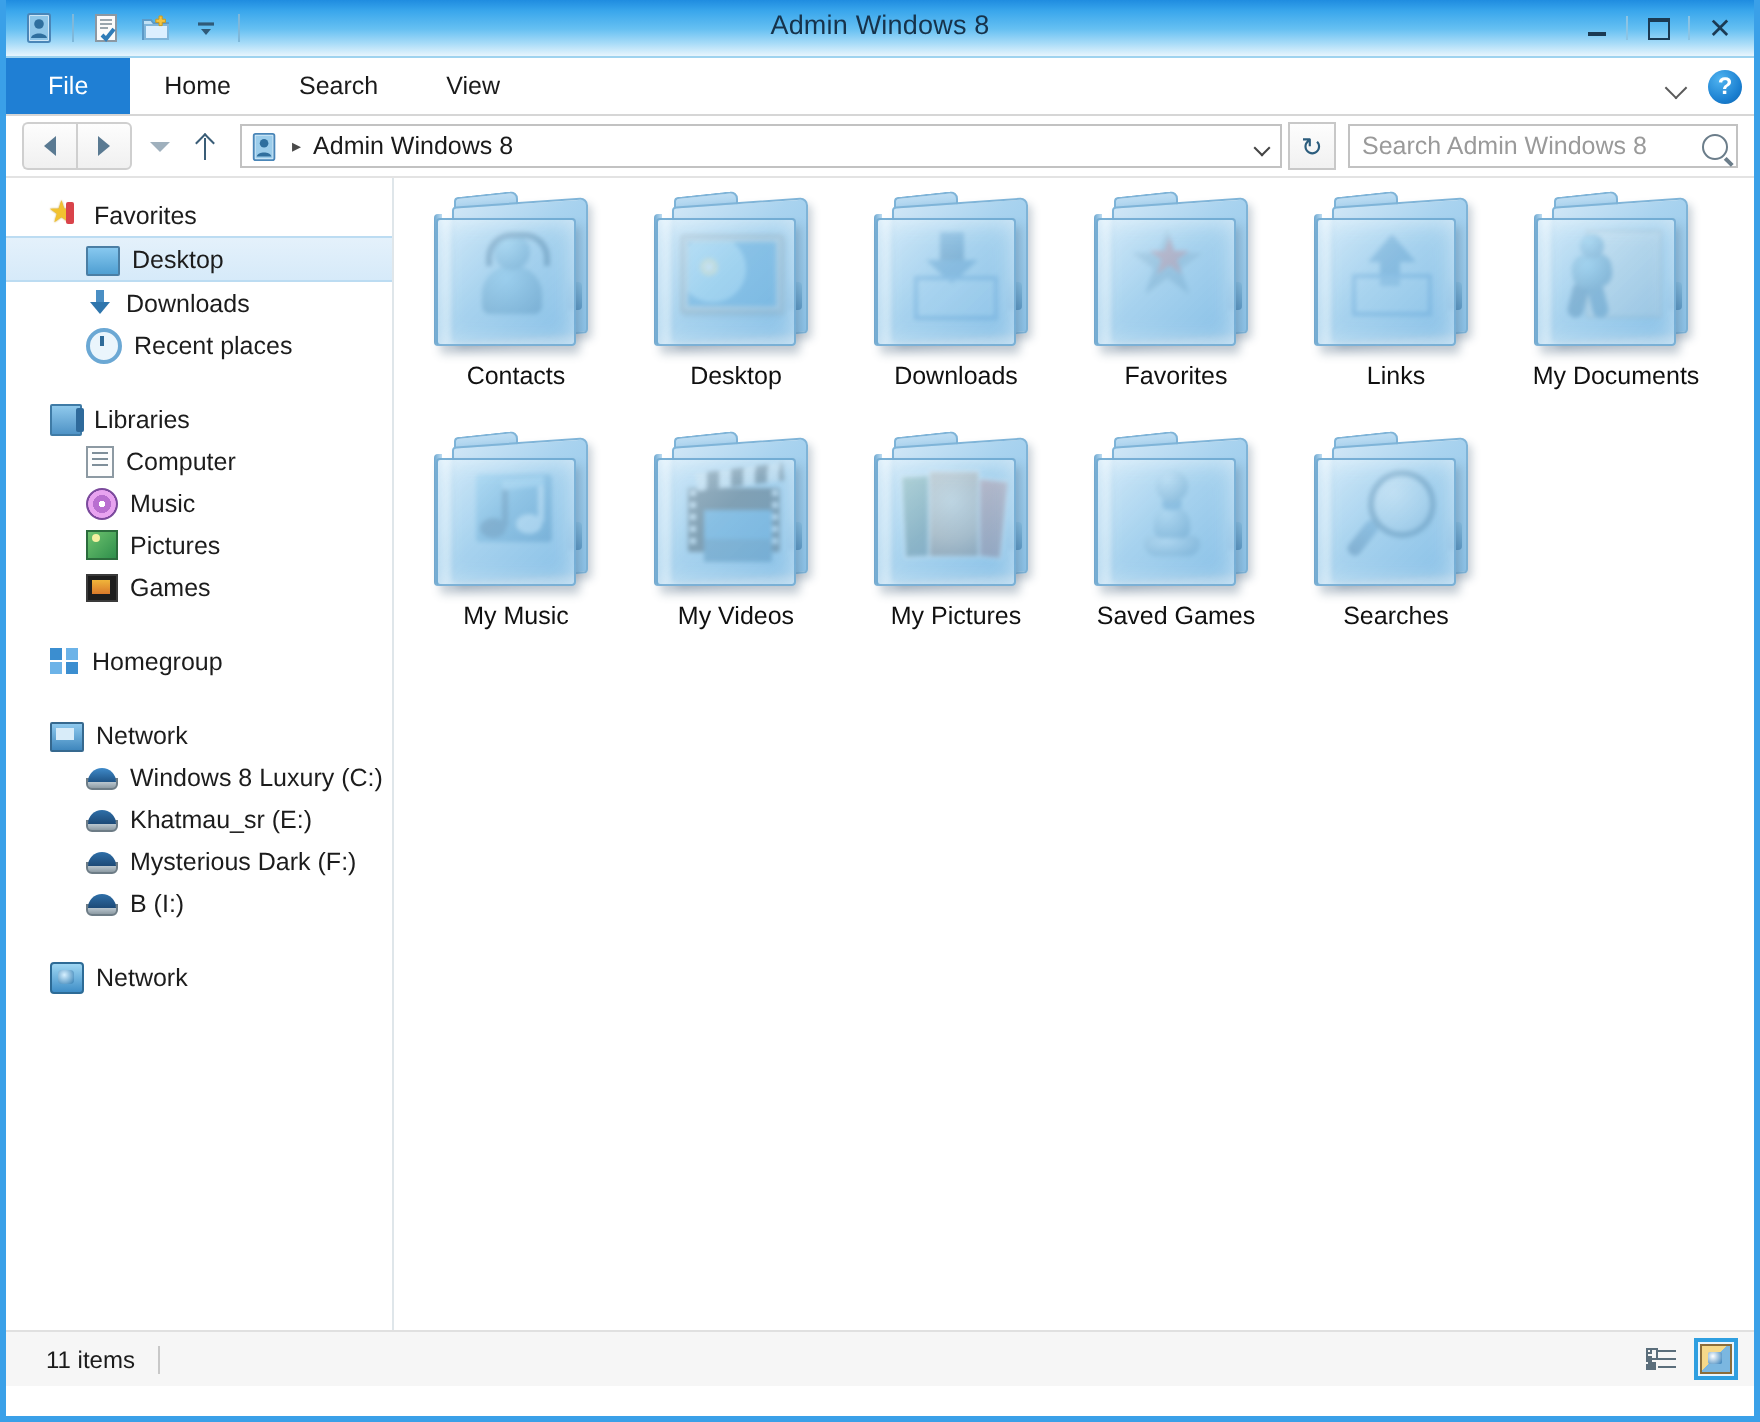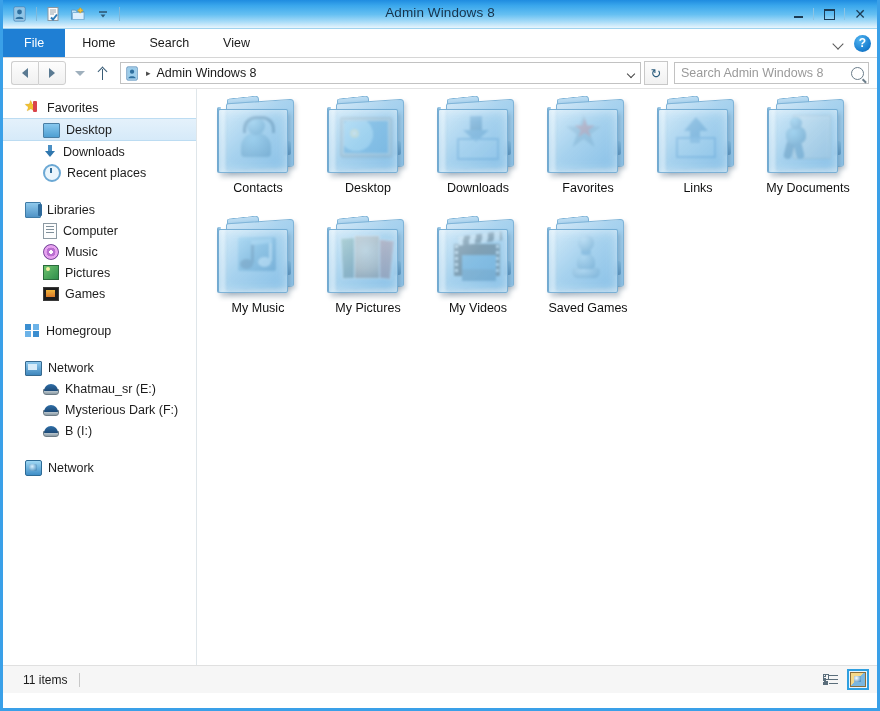--- a/index.html
+++ b/index.html
@@ -525,20 +525,24 @@
         <span>Homegroup</span>
       </div>
 
       <div class="nav-gap"></div>
 
       <div class="nav-item root">
         <span class="nv-icon ic-comp"></span>
         <span>Network</span>
       </div>
       <div class="nav-item child">
+        <span class="nv-icon ic-drive sys"></span>
+        <span>Windows 8 Luxury (C:)</span>
+      </div>
+      <div class="nav-item child">
         <span class="nv-icon ic-drive"></span>
         <span>Khatmau_sr (E:)</span>
       </div>
       <div class="nav-item child">
         <span class="nv-icon ic-drive"></span>
         <span>Mysterious Dark (F:)</span>
       </div>
       <div class="nav-item child">
         <span class="nv-icon ic-drive"></span>
         <span>B (I:)</span>
@@ -680,71 +684,87 @@
               <div class="front"></div>
           </div>
           <div class="label">My Music</div>
         </div>
 
         <div class="tile">
           <div class="folder">
             <div class="tab-top"></div>
               <div class="back"></div>
             <div class="art">
-                <div class="art-pics">
-                  <div class="p1"></div>
-                  <div class="p3"></div>
-                  <div class="p2"></div>
-                </div>
-              </div>
-            <div class="spine"></div>
-              <div class="nub"></div>
-              <div class="front"></div>
-          </div>
-          <div class="label">My Pictures</div>
-        </div>
-
-        <div class="tile">
-          <div class="folder">
-            <div class="tab-top"></div>
-              <div class="back"></div>
-            <div class="art">
                 <div class="art-vids">
                   <div class="film">
                     <div class="pic"></div>
                   </div>
                   <div class="clap"></div>
                 </div>
               </div>
             <div class="spine"></div>
               <div class="nub"></div>
               <div class="front"></div>
           </div>
           <div class="label">My Videos</div>
         </div>
 
         <div class="tile">
           <div class="folder">
             <div class="tab-top"></div>
               <div class="back"></div>
             <div class="art">
+                <div class="art-pics">
+                  <div class="p1"></div>
+                  <div class="p3"></div>
+                  <div class="p2"></div>
+                </div>
+              </div>
+            <div class="spine"></div>
+              <div class="nub"></div>
+              <div class="front"></div>
+          </div>
+          <div class="label">My Pictures</div>
+        </div>
+
+        <div class="tile">
+          <div class="folder">
+            <div class="tab-top"></div>
+              <div class="back"></div>
+            <div class="art">
                 <div class="art-pawn">
                   <div class="base"></div>
                   <div class="bodyp"></div>
                   <div class="neck"></div>
                   <div class="head"></div>
                 </div>
               </div>
             <div class="spine"></div>
               <div class="nub"></div>
               <div class="front"></div>
           </div>
           <div class="label">Saved Games</div>
         </div>
 
+        <div class="tile">
+          <div class="folder">
+            <div class="tab-top"></div>
+              <div class="back"></div>
+            <div class="art">
+                <div class="art-mag">
+                  <div class="handle"></div>
+                  <div class="lens"></div>
+                </div>
+              </div>
+            <div class="spine"></div>
+              <div class="nub"></div>
+              <div class="front"></div>
+          </div>
+          <div class="label">Searches</div>
+        </div>
 
       </div>
     </div>
   </div>
 
   <div class="statusbar">
     <span class="status-text">11 items</span>
     <span class="status-sep"></span>
     <div class="viewbtns">
       <div class="vbtn">

